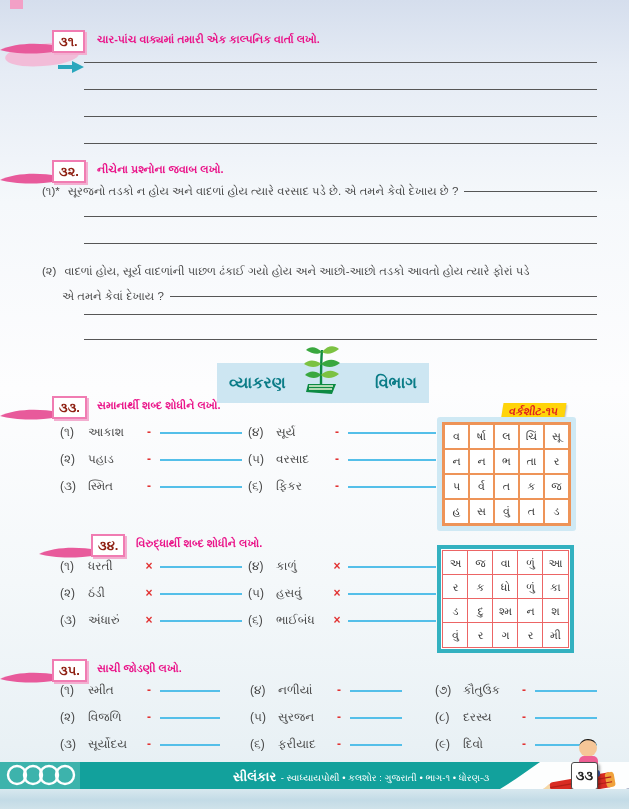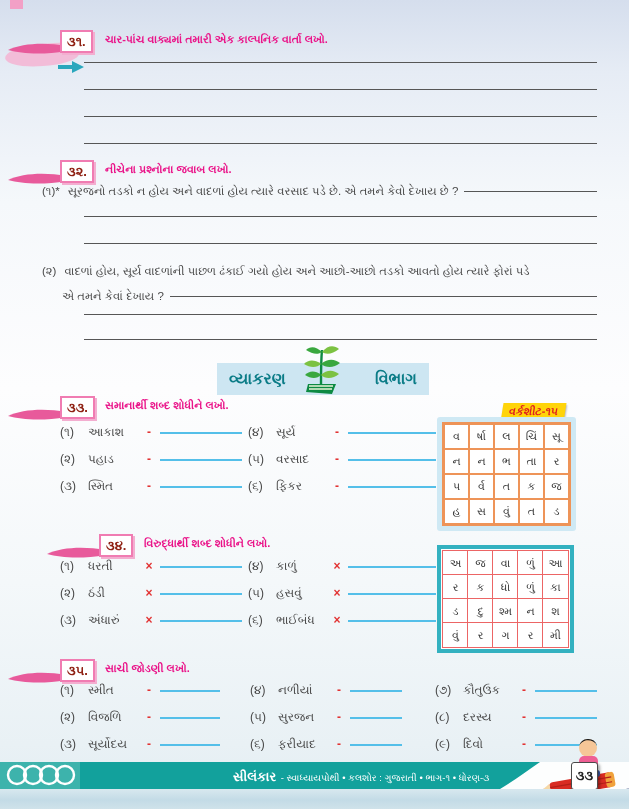--- a/index.html
+++ b/index.html
@@ -3,34 +3,34 @@
 <meta charset="utf-8">
 <style>
   html,body{margin:0;padding:0;}
   .page{
     position:relative; width:629px; height:809px; overflow:hidden;
     font-family:"Liberation Sans", sans-serif;
     background:linear-gradient(180deg,#d5deed 0%,#e6ecf5 9%,#f5f8fb 25%,#fdfdfe 48%,#f4f8fa 72%,#e9f1f5 92%,#e2edf2 100%);
   }
   .corner-pink{position:absolute;left:10px;top:0;width:13px;height:9px;background:#f2a0c6;}
   
-  .qblock{position:absolute;left:8px;width:533px;height:26px;}
+  .qblock{position:absolute;left:0;width:533px;height:26px;}
   .swoosh{position:absolute;left:0;top:10px;width:58px;height:15px;}
   .blob{position:absolute;left:5px;top:46px;width:74px;height:22px;background:#f4b4d2;border-radius:60% 40% 50% 60%;transform:rotate(-5deg);opacity:.85;}
   .qbadge{position:absolute;left:52px;top:0;background:#fff;border:2px solid #f07cb2;box-shadow:2px 2px 0 #f3aed0;color:#8f2113;font-weight:bold;font-size:13px;line-height:17px;padding:1px 5px;}
   .qtitle{position:absolute;left:97px;top:3px;color:#ea1489;font-weight:bold;font-size:11px;white-space:nowrap;}
   
   .subq{position:absolute;left:42px;right:32px;display:flex;align-items:baseline;color:#474747;font-size:11.5px;}
   .subq .sn{flex:0 0 auto;margin-right:8px;color:#474747;}
   .subq .st{flex:0 0 auto;white-space:nowrap;}
   .subq .iln{flex:1 1 auto;min-width:25px;border-top:1.7px solid #565656;margin-left:6px;transform:translateY(-3px);}
   .fline{position:absolute;left:84px;width:513px;height:0;border-top:1.7px solid #565656;}
   .arrow-wrap{position:absolute;left:58px;top:60px;width:26px;height:14px;}
   
-  .section-band{position:absolute;left:217px;top:363px;width:212px;height:32px;background:#cde6f2;display:flex;align-items:center;justify-content:space-between;padding:0 12px;box-sizing:border-box;gap:6px;}
+  .section-band{position:absolute;left:217px;top:363px;width:212px;height:40px;background:#cde6f2;display:flex;align-items:center;justify-content:space-between;padding:0 12px;box-sizing:border-box;gap:6px;}
   .section-band .stx{color:#0b7c87;font-weight:bold;font-size:16px;}
   .plant-icon{position:absolute;left:298px;top:342px;width:48px;height:56px;}
   
   .ws-badge{position:absolute;left:502px;top:403px;background:#ffd40a;color:#df2020;font-weight:bold;font-size:11px;padding:2px 7px;transform:skewX(-9deg);border-bottom:2px solid #c92020;box-shadow:1px 2px 2px rgba(0,0,0,.28);white-space:nowrap;}
   
   .col{position:absolute;}
   .item{display:flex;align-items:center;height:27px;color:#474747;font-size:12px;}
   .item .n{flex:0 0 28px;}
   .item .w{flex:0 0 54px;white-space:nowrap;overflow:visible;}
   .item .m{flex:0 0 14px;color:#e23333;font-weight:bold;text-align:center;}

